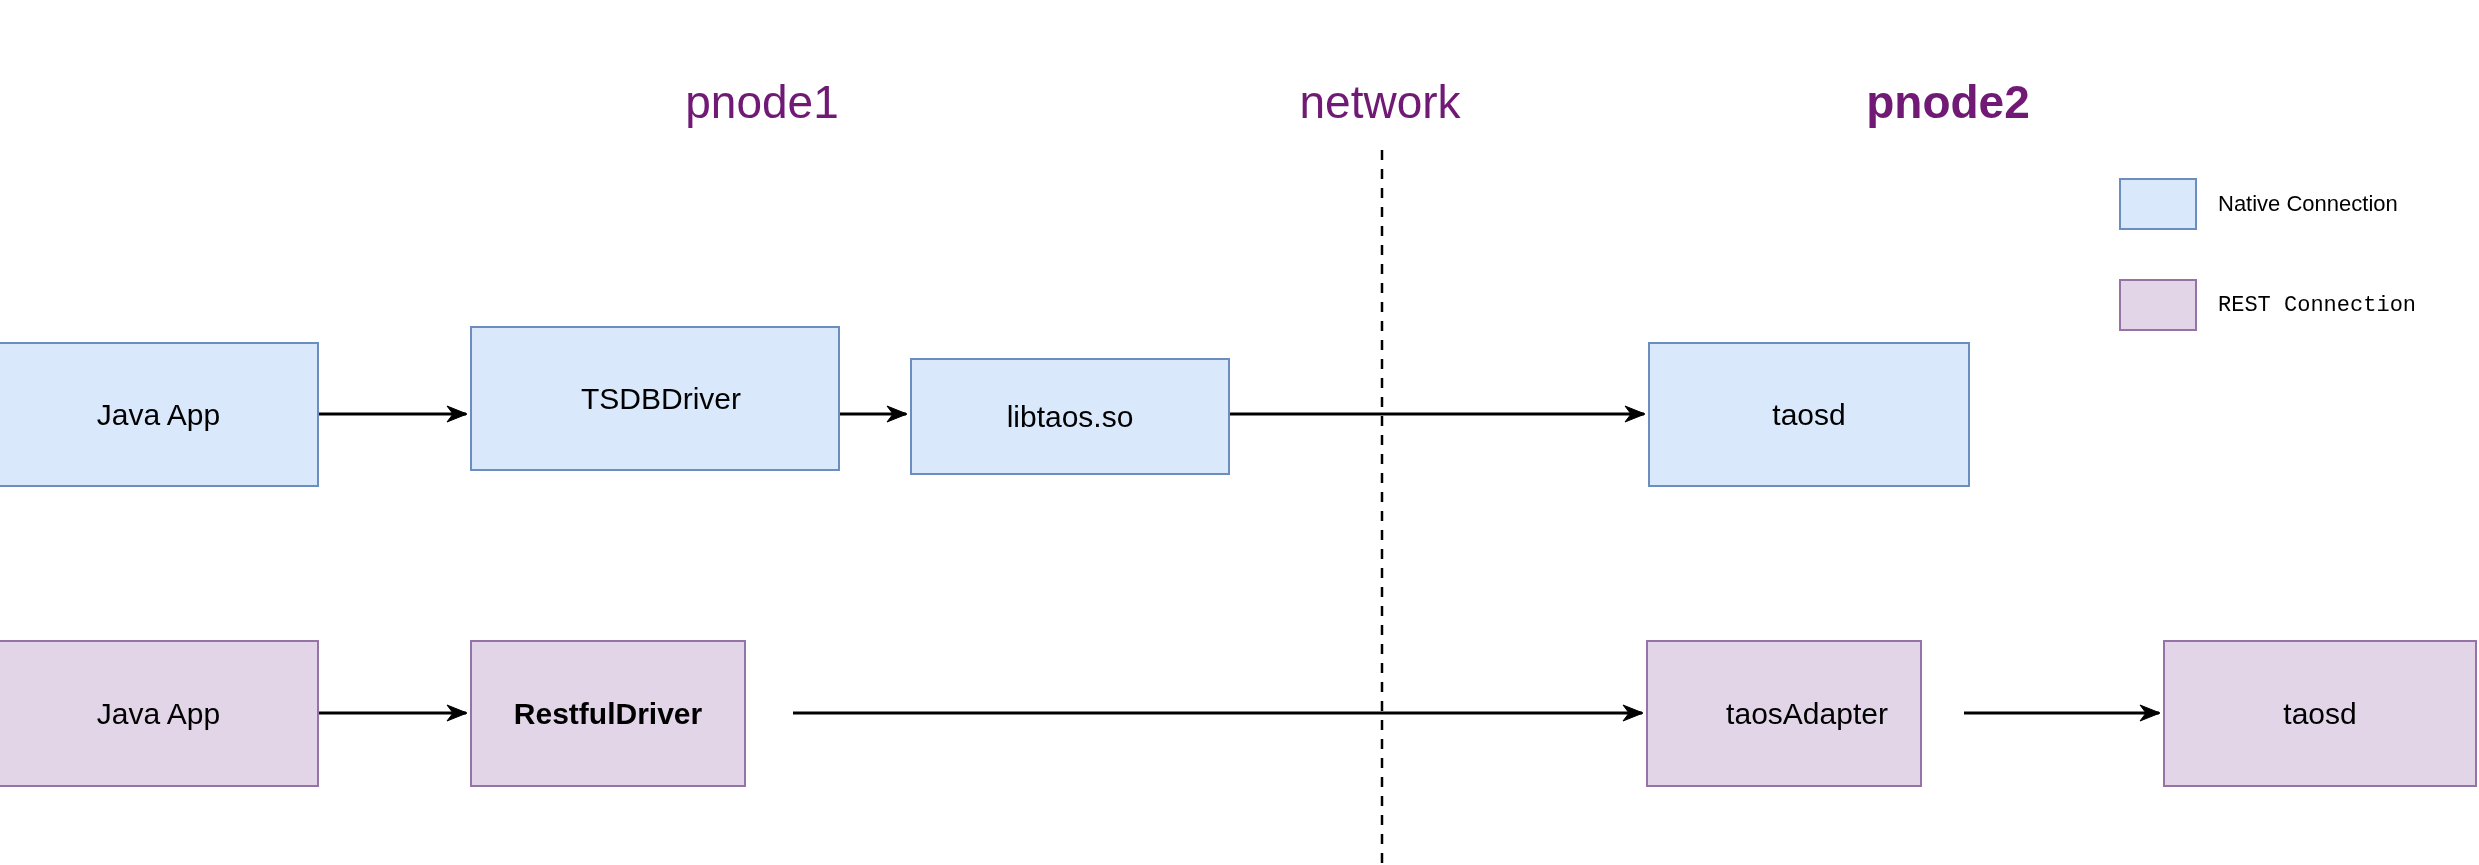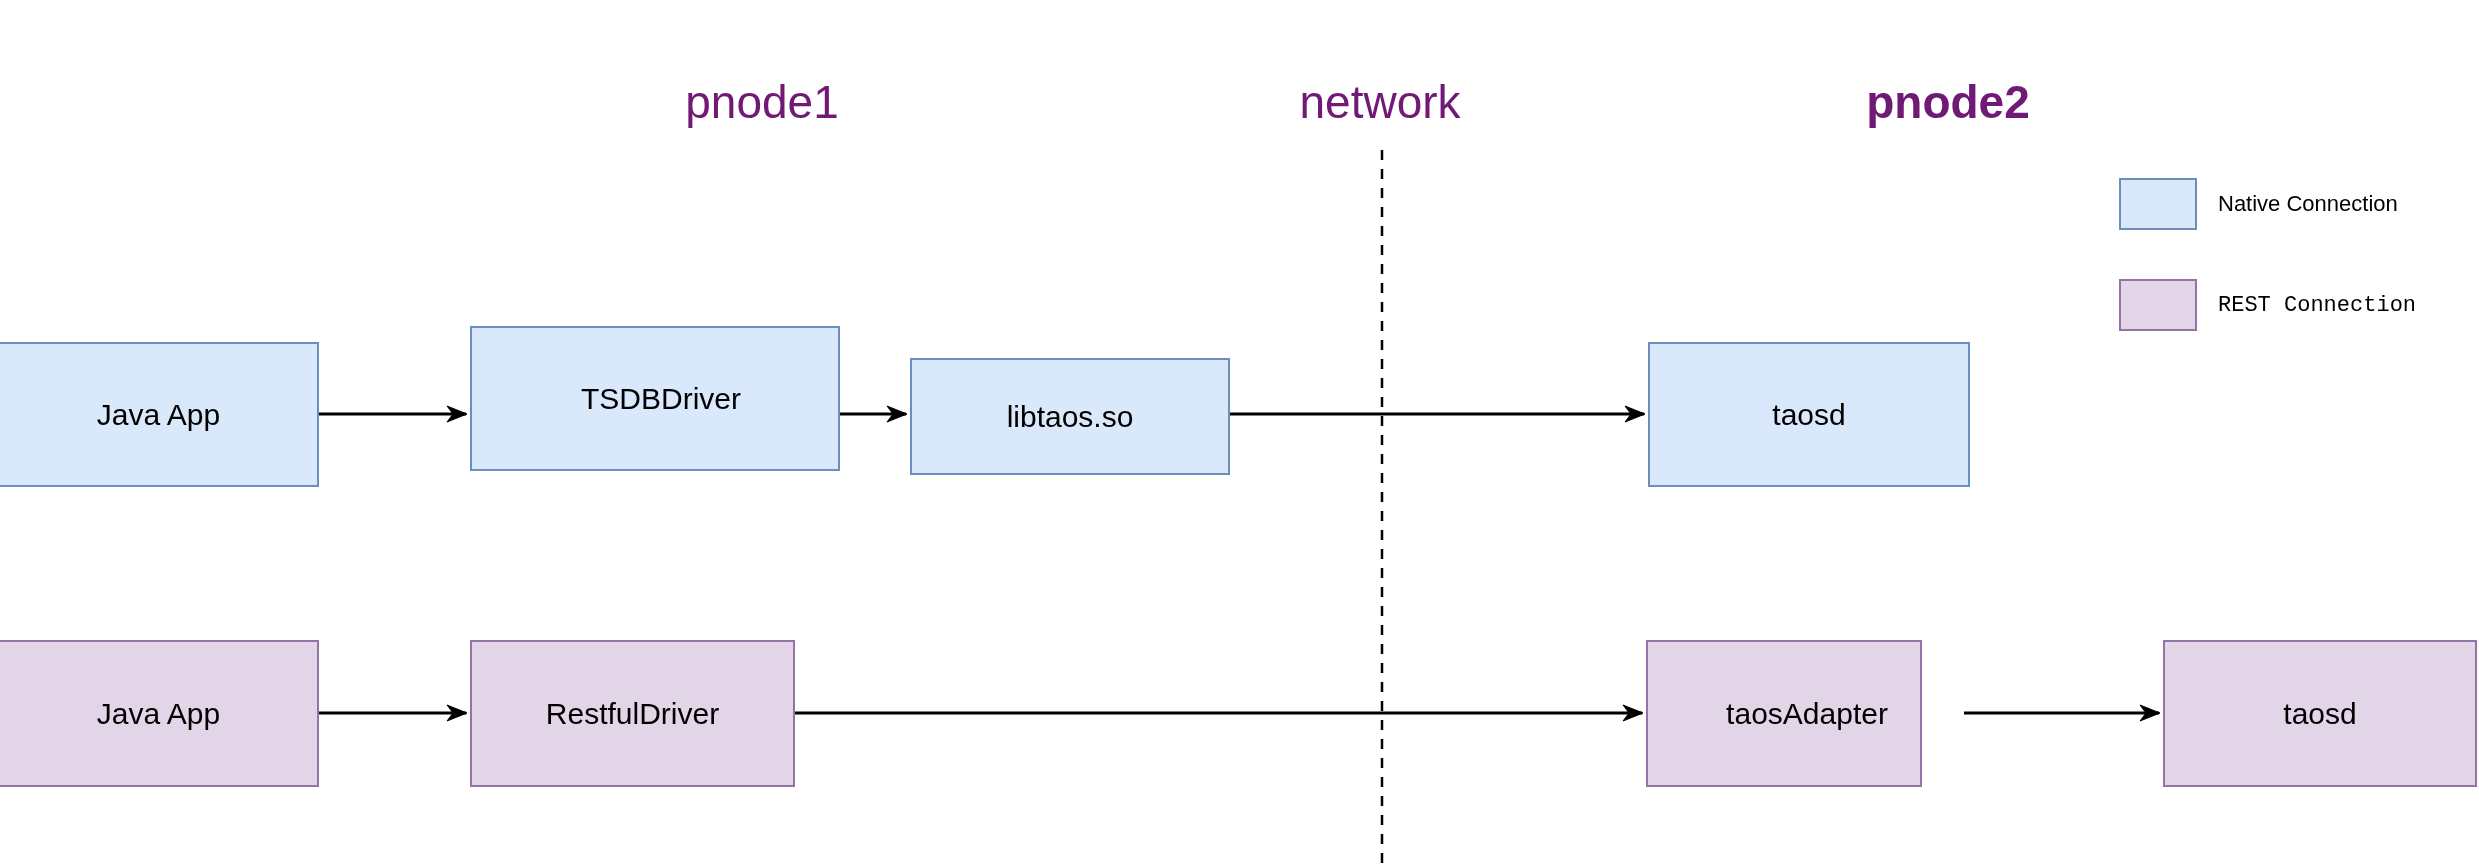--- a/index.html
+++ b/index.html
@@ -37,21 +37,21 @@
     white-space: nowrap;
   }
   .node.native { background: #dae8fc; border: 2px solid #6c8ebf; }
   .node.rest   { background: #e1d5e7; border: 2px solid #9673a6; }
 
   #node-java-app-native  { left: -2px;   top: 342px; width: 321px; height: 145px; }
   #node-tsdbdriver       { left: 470px;  top: 326px; width: 370px; height: 145px; padding-left: 12px; }
   #node-libtaos          { left: 910px;  top: 342px; width: 320px; height: 117px; margin-top: 16px; }
   #node-taosd-native     { left: 1648px; top: 342px; width: 322px; height: 145px; }
   #node-java-app-rest    { left: -2px;   top: 640px; width: 321px; height: 147px; }
-  #node-restfuldriver    { left: 470px;  top: 640px; width: 325px; height: 147px; }
+  #node-restfuldriver    { left: 470px;  top: 640px; width: 276px; height: 147px; font-weight: bold; }
   #node-taosadapter      { left: 1646px; top: 640px; width: 276px; height: 147px; padding-left: 46px; }
   #node-taosd-rest       { left: 2163px; top: 640px; width: 314px; height: 147px; }
 
   .legend-row {
     position: absolute;
     left: 2119px;
     display: flex;
     align-items: center;
     gap: 21px;
   }

